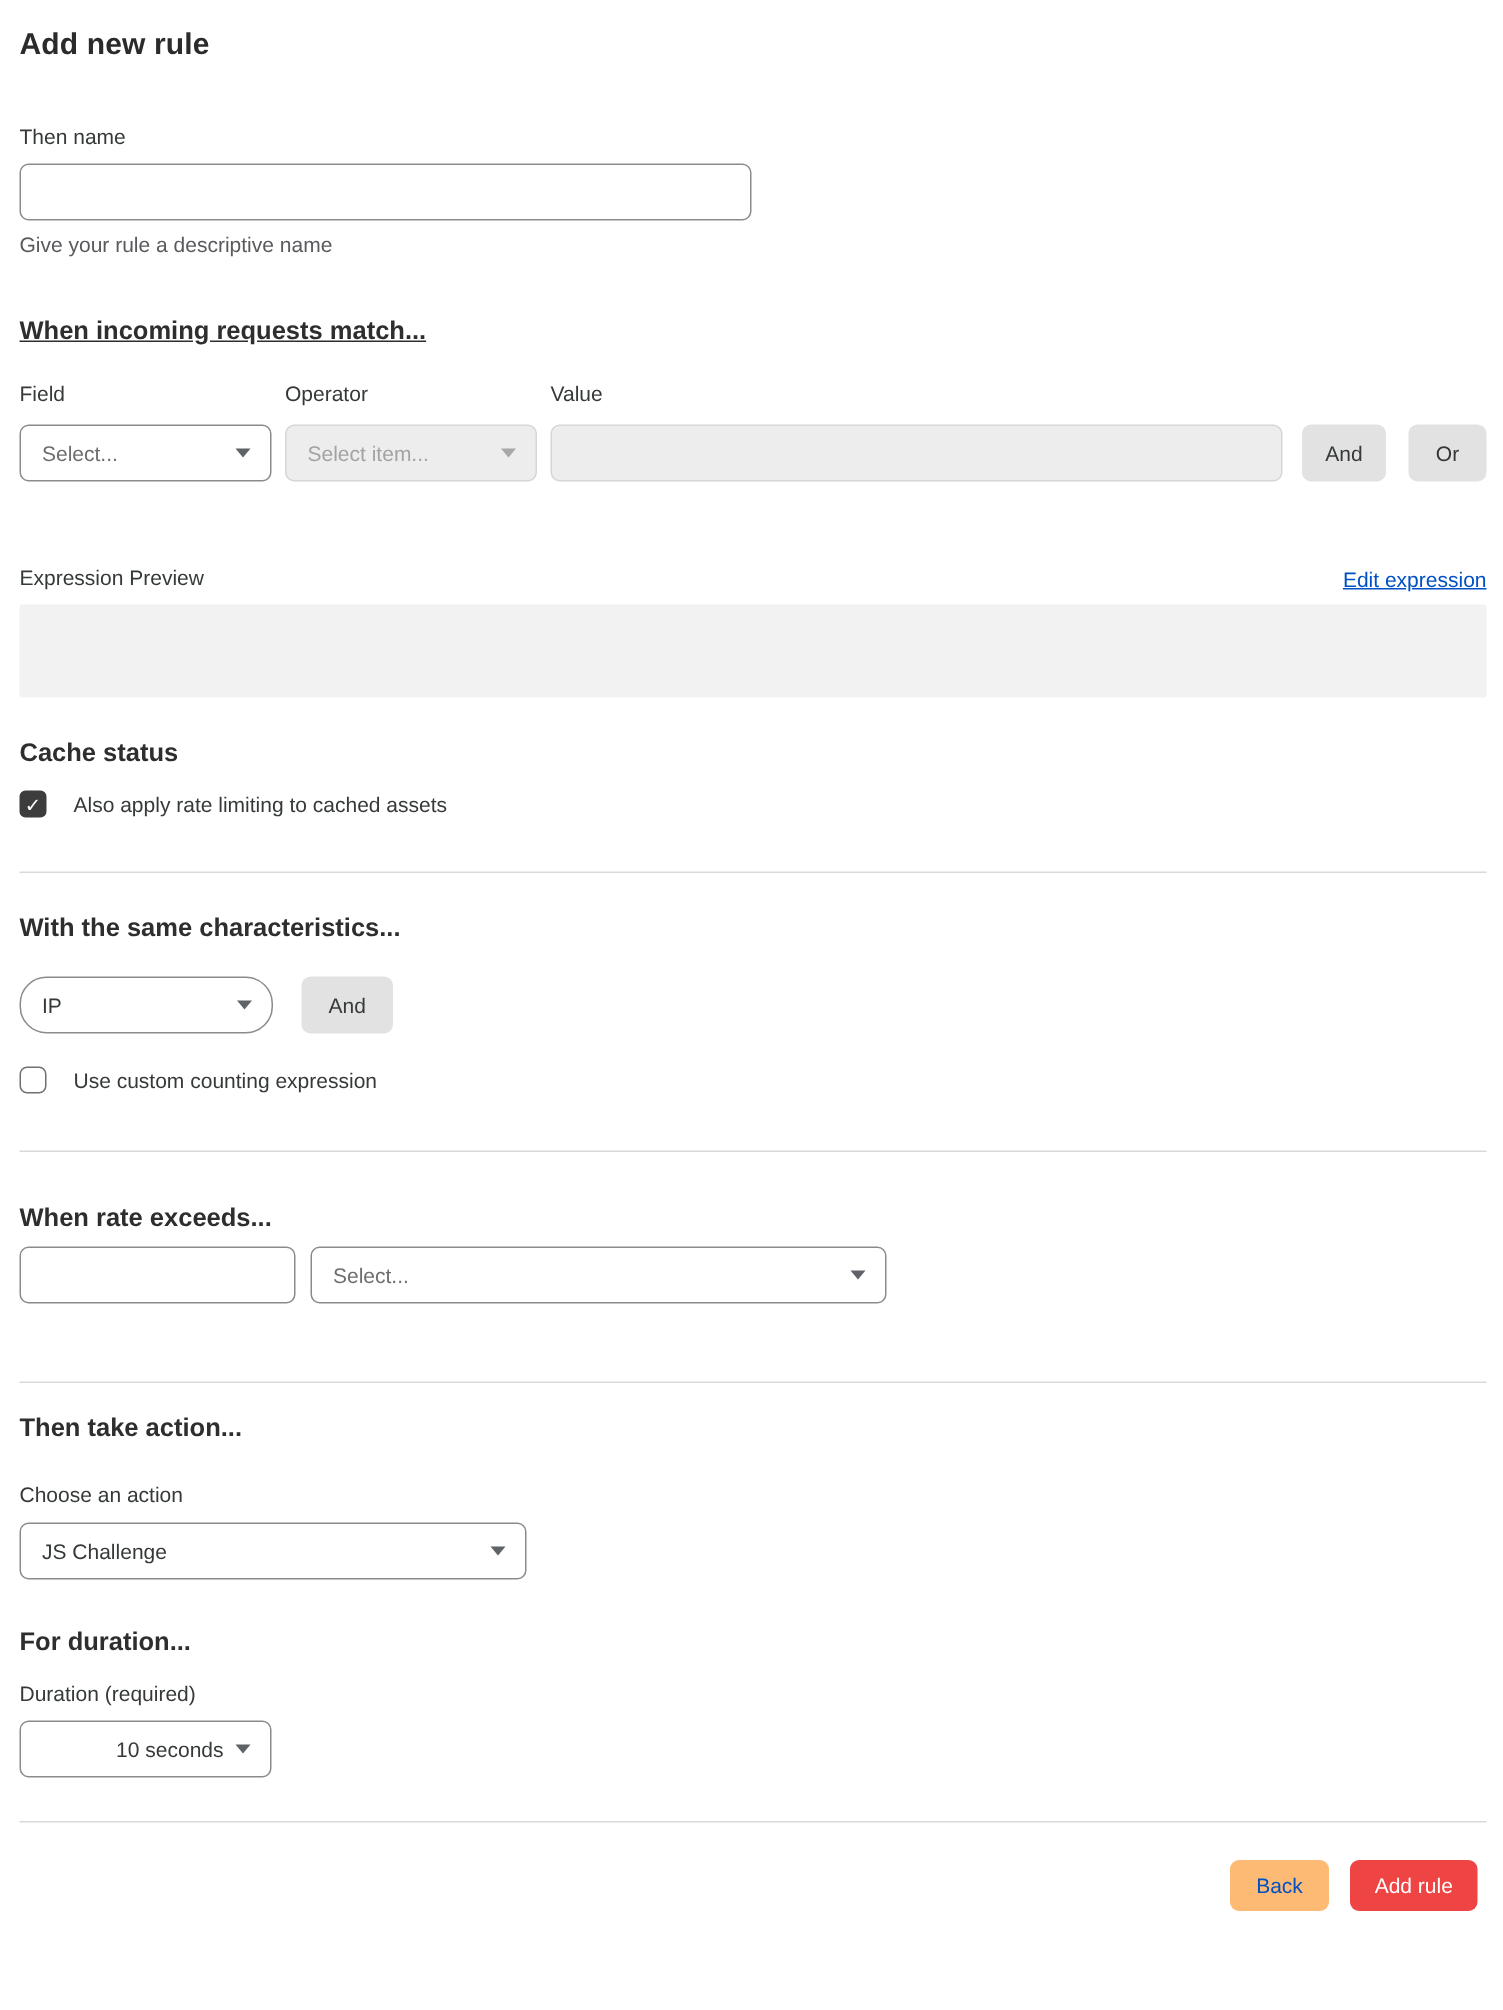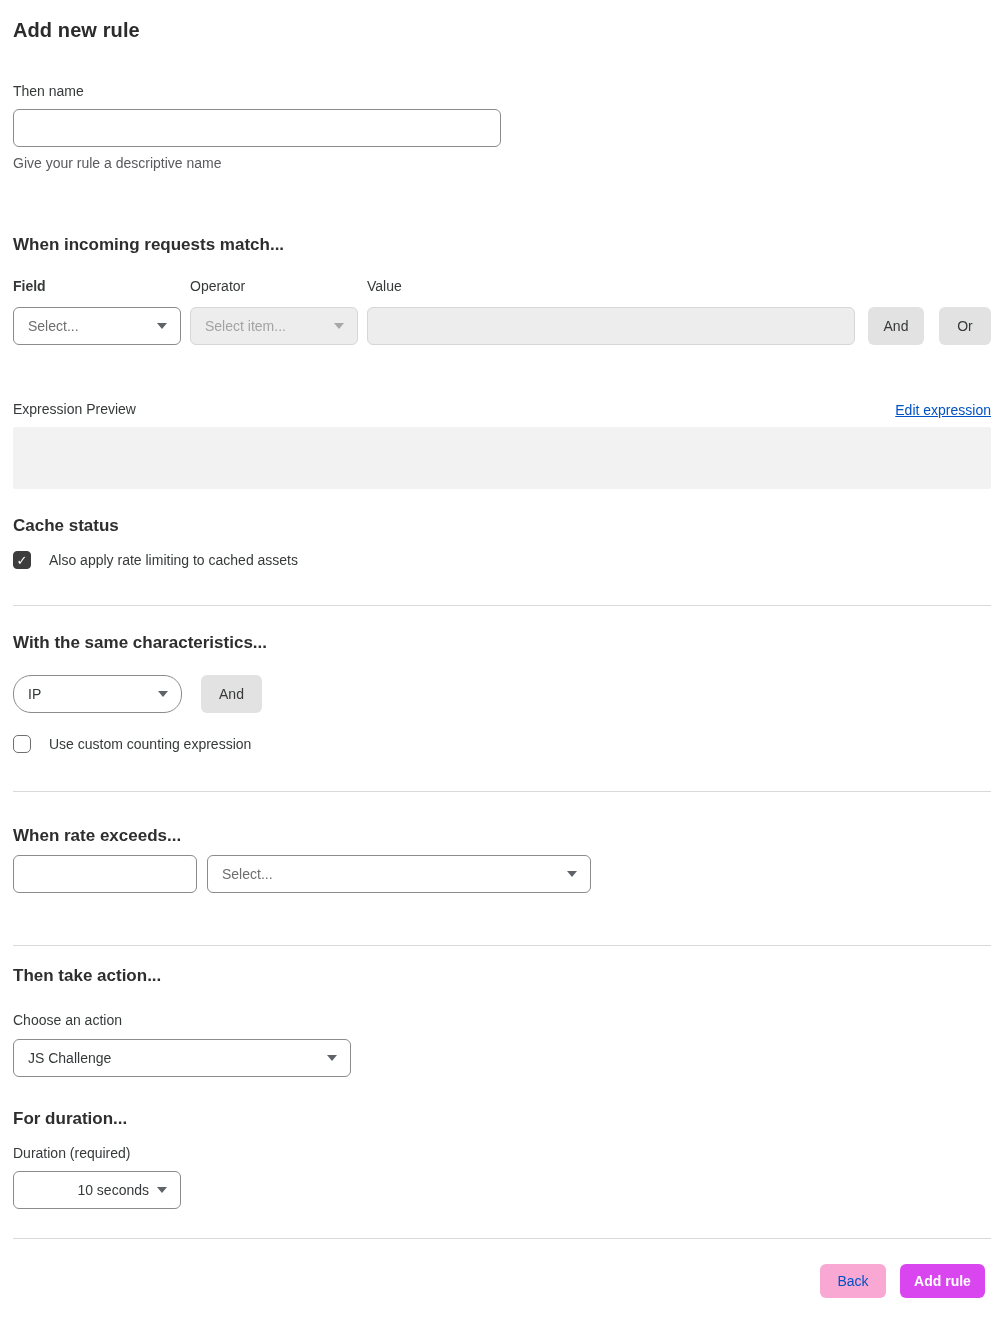--- a/index.html
+++ b/index.html
@@ -92,27 +92,26 @@
     border-radius: 6px;
     font-family: "Liberation Sans", sans-serif;
     font-size: 14px;
     cursor: pointer;
   }
   .btn-gray {
     background: #e2e2e2;
     color: #36393a;
   }
   .btn-back {
-    background: #f9a8d4;
+    background: #fdba74;
     color: #0051c3;
   }
   .btn-primary {
-    background: #d946ef;
+    background: #ef4444;
     color: #ffffff;
-    font-weight: bold;
   }
 
   .link {
     font-size: 14px;
     color: #0051c3;
     text-decoration: underline;
     cursor: pointer;
   }
 
   .divider {
@@ -152,21 +151,21 @@
     align-items: center;
   }
   .checkbox-row .checkbox-label {
     font-size: 14px;
     color: #36393a;
     margin-left: 18px;
   }
 
   
   .match-labels { display: flex; margin-top: 23px; }
-  .match-labels .lbl-field   { width: 177px; font-weight: bold; }
+  .match-labels .lbl-field   { width: 177px; }
   .match-labels .lbl-operator{ width: 177px; }
   .match-controls { display: flex; align-items: center; margin-top: 12px; }
   .ctl-field    { width: 168px; margin-right: 9px; }
   .ctl-operator { width: 168px; margin-right: 9px; }
   .ctl-value    { width: 488px; margin-right: 13px; }
   .ctl-and  { width: 56px; height: 38px; margin-right: 15px; }
   .ctl-or   { width: 52px; height: 38px; }
 
   .preview-row {
     display: flex;
@@ -200,21 +199,21 @@
     justify-content: flex-end;
     align-items: center;
     margin-top: 25px;
     padding-right: 6px;
   }
   .btn-back-size { width: 66px; height: 34px; margin-right: 14px; }
   .btn-add-size  { width: 85px; height: 34px; }
 
   .mt-rule-label  { margin-top: 41px; }
   .mt-rule-input  { margin-top: 9px; width: 488px; }
-  .mt-h-match     { margin-top: 64px; }
+  .mt-h-match     { margin-top: 40px; text-decoration: underline; }
   .mt-h-cache     { margin-top: 27px; }
   .mt-cache-check { margin-top: 15px; }
   .mt-div-1       { margin-top: 36px; }
   .mt-h-char      { margin-top: 27px; }
   .mt-char-check  { margin-top: 22px; }
   .mt-div-2       { margin-top: 38px; }
   .mt-h-rate      { margin-top: 34px; }
   .mt-div-3       { margin-top: 52px; }
   .mt-h-action    { margin-top: 20px; }
   .mt-action-lbl  { margin-top: 26px; }

